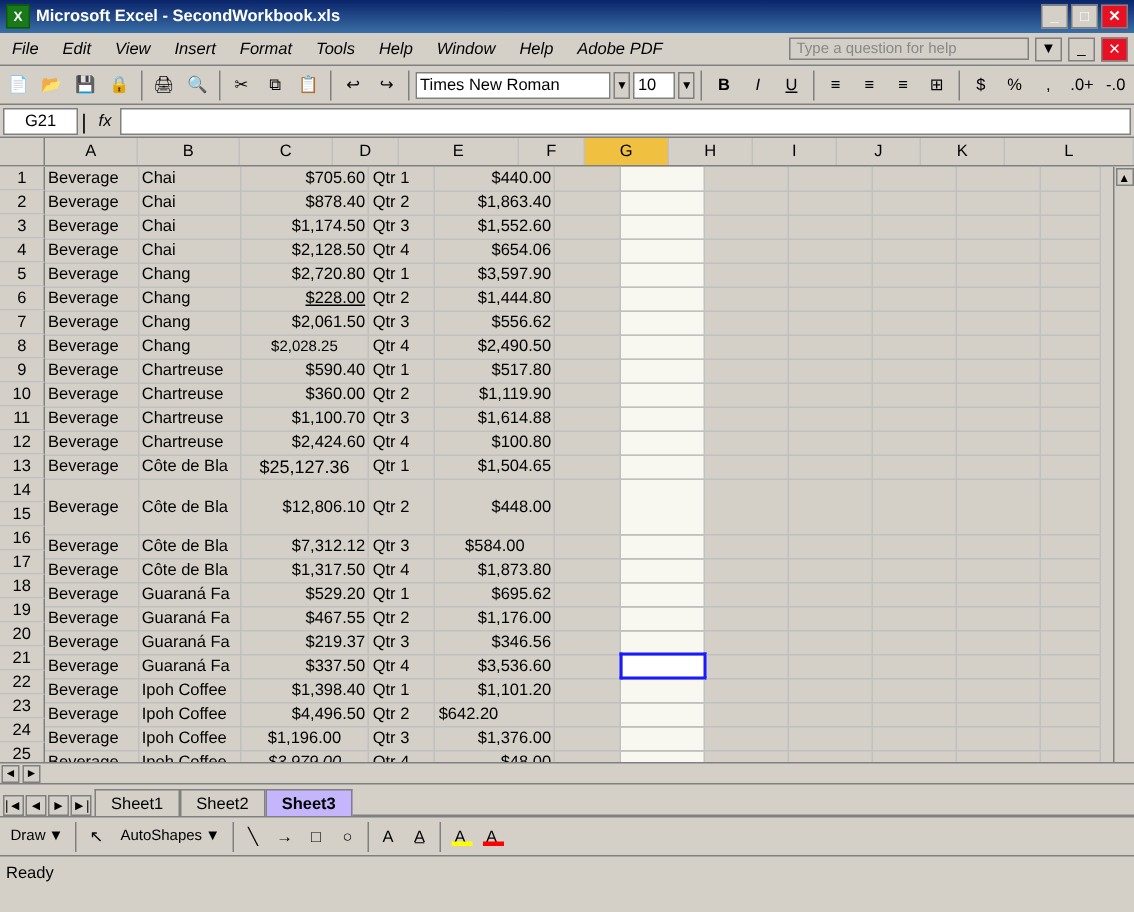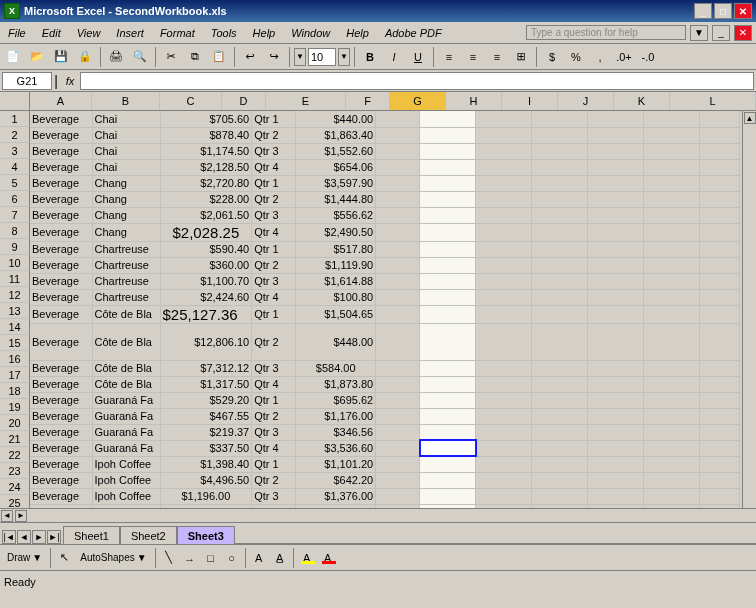--- a/index.html
+++ b/index.html
@@ -148,20 +148,21 @@
   <div class="tb-tool">🖨</div>
   <div class="tb-tool">🔍</div>
   <div class="toolbar-sep"></div>
   <div class="tb-tool">✂</div>
   <div class="tb-tool">⧉</div>
   <div class="tb-tool">📋</div>
   <div class="toolbar-sep"></div>
   <div class="tb-tool">↩</div>
   <div class="tb-tool">↪</div>
   <div class="toolbar-sep"></div>
+  <input class="font-box" value="Times New Roman" style="">
   <div class="font-dropdown">▼</div>
   <input class="size-box" value="10" style="">
   <div class="font-dropdown">▼</div>
   <div class="toolbar-sep"></div>
   <div class="tb-tool" style="font-weight:bold;">B</div>
   <div class="tb-tool" style="font-style:italic;">I</div>
   <div class="tb-tool" style="text-decoration:underline;">U</div>
   <div class="toolbar-sep"></div>
   <div class="tb-tool">≡</div>
   <div class="tb-tool">≡</div>
@@ -297,21 +298,21 @@
               <td style="width: 56px; min-width: 56px; border-right: 1px solid rgb(192, 192, 192); border-bottom: 1px solid rgb(192, 192, 192); height: 16px; padding: 0px 2px; font-size: 11px; white-space: nowrap; overflow: hidden; background: rgb(248, 248, 240);"></td>
               <td style="width: 56px; min-width: 56px; border-right: 1px solid rgb(192, 192, 192); border-bottom: 1px solid rgb(192, 192, 192); height: 16px; padding: 0px 2px; font-size: 11px; white-space: nowrap; overflow: hidden;"></td>
               <td style="width: 56px; min-width: 56px; border-right: 1px solid rgb(192, 192, 192); border-bottom: 1px solid rgb(192, 192, 192); height: 16px; padding: 0px 2px; font-size: 11px; white-space: nowrap; overflow: hidden;"></td>
               <td style="width: 56px; min-width: 56px; border-right: 1px solid rgb(192, 192, 192); border-bottom: 1px solid rgb(192, 192, 192); height: 16px; padding: 0px 2px; font-size: 11px; white-space: nowrap; overflow: hidden;"></td>
               <td style="width: 56px; min-width: 56px; border-right: 1px solid rgb(192, 192, 192); border-bottom: 1px solid rgb(192, 192, 192); height: 16px; padding: 0px 2px; font-size: 11px; white-space: nowrap; overflow: hidden;"></td>
               <td style="width: 40px; min-width: 40px; border-right: 1px solid rgb(192, 192, 192); border-bottom: 1px solid rgb(192, 192, 192); height: 16px; padding: 0px 2px; font-size: 11px; white-space: nowrap; overflow: hidden;"></td>
             </tr>
             <tr>
               <td style="width: 62px; min-width: 62px; border-right: 1px solid rgb(192, 192, 192); border-bottom: 1px solid rgb(192, 192, 192); height: 16px; padding: 0px 2px; font-size: 11px; white-space: nowrap; overflow: hidden;">Beverage</td>
               <td style="width: 68px; min-width: 68px; border-right: 1px solid rgb(192, 192, 192); border-bottom: 1px solid rgb(192, 192, 192); height: 16px; padding: 0px 2px; font-size: 11px; white-space: nowrap; overflow: hidden;">Chang</td>
-              <td style="width: 62px; min-width: 62px; border-right: 1px solid rgb(192, 192, 192); border-bottom: 1px solid rgb(192, 192, 192); height: 16px; padding: 0px 2px; font-size: 11px; white-space: nowrap; overflow: hidden; text-align: right;">$228.00</td>
+              <td style="width: 62px; min-width: 62px; border-right: 1px solid rgb(192, 192, 192); border-bottom: 1px solid rgb(192, 192, 192); height: 16px; padding: 0px 2px; font-size: 11px; white-space: nowrap; overflow: hidden; text-align: right; text-decoration: underline;">$228.00</td>
               <td style="width: 44px; min-width: 44px; border-right: 1px solid rgb(192, 192, 192); border-bottom: 1px solid rgb(192, 192, 192); height: 16px; padding: 0px 2px; font-size: 11px; white-space: nowrap; overflow: hidden;">Qtr 2</td>
               <td style="width: 80px; min-width: 80px; border-right: 1px solid rgb(192, 192, 192); border-bottom: 1px solid rgb(192, 192, 192); height: 16px; padding: 0px 2px; font-size: 11px; white-space: nowrap; overflow: hidden; text-align: right;">$1,444.80</td>
               <td style="width: 44px; min-width: 44px; border-right: 1px solid rgb(192, 192, 192); border-bottom: 1px solid rgb(192, 192, 192); height: 16px; padding: 0px 2px; font-size: 11px; white-space: nowrap; overflow: hidden;"></td>
               <td style="width: 56px; min-width: 56px; border-right: 1px solid rgb(192, 192, 192); border-bottom: 1px solid rgb(192, 192, 192); height: 16px; padding: 0px 2px; font-size: 11px; white-space: nowrap; overflow: hidden; background: rgb(248, 248, 240);"></td>
               <td style="width: 56px; min-width: 56px; border-right: 1px solid rgb(192, 192, 192); border-bottom: 1px solid rgb(192, 192, 192); height: 16px; padding: 0px 2px; font-size: 11px; white-space: nowrap; overflow: hidden;"></td>
               <td style="width: 56px; min-width: 56px; border-right: 1px solid rgb(192, 192, 192); border-bottom: 1px solid rgb(192, 192, 192); height: 16px; padding: 0px 2px; font-size: 11px; white-space: nowrap; overflow: hidden;"></td>
               <td style="width: 56px; min-width: 56px; border-right: 1px solid rgb(192, 192, 192); border-bottom: 1px solid rgb(192, 192, 192); height: 16px; padding: 0px 2px; font-size: 11px; white-space: nowrap; overflow: hidden;"></td>
               <td style="width: 56px; min-width: 56px; border-right: 1px solid rgb(192, 192, 192); border-bottom: 1px solid rgb(192, 192, 192); height: 16px; padding: 0px 2px; font-size: 11px; white-space: nowrap; overflow: hidden;"></td>
               <td style="width: 40px; min-width: 40px; border-right: 1px solid rgb(192, 192, 192); border-bottom: 1px solid rgb(192, 192, 192); height: 16px; padding: 0px 2px; font-size: 11px; white-space: nowrap; overflow: hidden;"></td>
             </tr>
@@ -325,21 +326,21 @@
               <td style="width: 56px; min-width: 56px; border-right: 1px solid rgb(192, 192, 192); border-bottom: 1px solid rgb(192, 192, 192); height: 16px; padding: 0px 2px; font-size: 11px; white-space: nowrap; overflow: hidden; background: rgb(248, 248, 240);"></td>
               <td style="width: 56px; min-width: 56px; border-right: 1px solid rgb(192, 192, 192); border-bottom: 1px solid rgb(192, 192, 192); height: 16px; padding: 0px 2px; font-size: 11px; white-space: nowrap; overflow: hidden;"></td>
               <td style="width: 56px; min-width: 56px; border-right: 1px solid rgb(192, 192, 192); border-bottom: 1px solid rgb(192, 192, 192); height: 16px; padding: 0px 2px; font-size: 11px; white-space: nowrap; overflow: hidden;"></td>
               <td style="width: 56px; min-width: 56px; border-right: 1px solid rgb(192, 192, 192); border-bottom: 1px solid rgb(192, 192, 192); height: 16px; padding: 0px 2px; font-size: 11px; white-space: nowrap; overflow: hidden;"></td>
               <td style="width: 56px; min-width: 56px; border-right: 1px solid rgb(192, 192, 192); border-bottom: 1px solid rgb(192, 192, 192); height: 16px; padding: 0px 2px; font-size: 11px; white-space: nowrap; overflow: hidden;"></td>
               <td style="width: 40px; min-width: 40px; border-right: 1px solid rgb(192, 192, 192); border-bottom: 1px solid rgb(192, 192, 192); height: 16px; padding: 0px 2px; font-size: 11px; white-space: nowrap; overflow: hidden;"></td>
             </tr>
             <tr>
               <td style="width: 62px; min-width: 62px; border-right: 1px solid rgb(192, 192, 192); border-bottom: 1px solid rgb(192, 192, 192); height: 16px; padding: 0px 2px; font-size: 11px; white-space: nowrap; overflow: hidden;">Beverage</td>
               <td style="width: 68px; min-width: 68px; border-right: 1px solid rgb(192, 192, 192); border-bottom: 1px solid rgb(192, 192, 192); height: 16px; padding: 0px 2px; font-size: 11px; white-space: nowrap; overflow: hidden;">Chang</td>
-              <td style="width: 62px; min-width: 62px; border-right: 1px solid rgb(192, 192, 192); border-bottom: 1px solid rgb(192, 192, 192); height: 16px; padding: 0px 12px; font-size: 15px; white-space: nowrap; overflow: hidden; text-align: left;">$2,028.25</td>
+              <td style="width: 62px; min-width: 62px; border-right: 1px solid rgb(192, 192, 192); border-bottom: 1px solid rgb(192, 192, 192); height: 16px; padding: 0px 2px; font-size: 10px; white-space: nowrap; overflow: hidden; text-align: center;">$2,028.25</td>
               <td style="width: 44px; min-width: 44px; border-right: 1px solid rgb(192, 192, 192); border-bottom: 1px solid rgb(192, 192, 192); height: 16px; padding: 0px 2px; font-size: 11px; white-space: nowrap; overflow: hidden;">Qtr 4</td>
               <td style="width: 80px; min-width: 80px; border-right: 1px solid rgb(192, 192, 192); border-bottom: 1px solid rgb(192, 192, 192); height: 16px; padding: 0px 2px; font-size: 11px; white-space: nowrap; overflow: hidden; text-align: right;">$2,490.50</td>
               <td style="width: 44px; min-width: 44px; border-right: 1px solid rgb(192, 192, 192); border-bottom: 1px solid rgb(192, 192, 192); height: 16px; padding: 0px 2px; font-size: 11px; white-space: nowrap; overflow: hidden;"></td>
               <td style="width: 56px; min-width: 56px; border-right: 1px solid rgb(192, 192, 192); border-bottom: 1px solid rgb(192, 192, 192); height: 16px; padding: 0px 2px; font-size: 11px; white-space: nowrap; overflow: hidden; background: rgb(248, 248, 240);"></td>
               <td style="width: 56px; min-width: 56px; border-right: 1px solid rgb(192, 192, 192); border-bottom: 1px solid rgb(192, 192, 192); height: 16px; padding: 0px 2px; font-size: 11px; white-space: nowrap; overflow: hidden;"></td>
               <td style="width: 56px; min-width: 56px; border-right: 1px solid rgb(192, 192, 192); border-bottom: 1px solid rgb(192, 192, 192); height: 16px; padding: 0px 2px; font-size: 11px; white-space: nowrap; overflow: hidden;"></td>
               <td style="width: 56px; min-width: 56px; border-right: 1px solid rgb(192, 192, 192); border-bottom: 1px solid rgb(192, 192, 192); height: 16px; padding: 0px 2px; font-size: 11px; white-space: nowrap; overflow: hidden;"></td>
               <td style="width: 56px; min-width: 56px; border-right: 1px solid rgb(192, 192, 192); border-bottom: 1px solid rgb(192, 192, 192); height: 16px; padding: 0px 2px; font-size: 11px; white-space: nowrap; overflow: hidden;"></td>
               <td style="width: 40px; min-width: 40px; border-right: 1px solid rgb(192, 192, 192); border-bottom: 1px solid rgb(192, 192, 192); height: 16px; padding: 0px 2px; font-size: 11px; white-space: nowrap; overflow: hidden;"></td>
             </tr>
@@ -395,21 +396,21 @@
               <td style="width: 56px; min-width: 56px; border-right: 1px solid rgb(192, 192, 192); border-bottom: 1px solid rgb(192, 192, 192); height: 16px; padding: 0px 2px; font-size: 11px; white-space: nowrap; overflow: hidden; background: rgb(248, 248, 240);"></td>
               <td style="width: 56px; min-width: 56px; border-right: 1px solid rgb(192, 192, 192); border-bottom: 1px solid rgb(192, 192, 192); height: 16px; padding: 0px 2px; font-size: 11px; white-space: nowrap; overflow: hidden;"></td>
               <td style="width: 56px; min-width: 56px; border-right: 1px solid rgb(192, 192, 192); border-bottom: 1px solid rgb(192, 192, 192); height: 16px; padding: 0px 2px; font-size: 11px; white-space: nowrap; overflow: hidden;"></td>
               <td style="width: 56px; min-width: 56px; border-right: 1px solid rgb(192, 192, 192); border-bottom: 1px solid rgb(192, 192, 192); height: 16px; padding: 0px 2px; font-size: 11px; white-space: nowrap; overflow: hidden;"></td>
               <td style="width: 56px; min-width: 56px; border-right: 1px solid rgb(192, 192, 192); border-bottom: 1px solid rgb(192, 192, 192); height: 16px; padding: 0px 2px; font-size: 11px; white-space: nowrap; overflow: hidden;"></td>
               <td style="width: 40px; min-width: 40px; border-right: 1px solid rgb(192, 192, 192); border-bottom: 1px solid rgb(192, 192, 192); height: 16px; padding: 0px 2px; font-size: 11px; white-space: nowrap; overflow: hidden;"></td>
             </tr>
             <tr>
               <td style="width: 62px; min-width: 62px; border-right: 1px solid rgb(192, 192, 192); border-bottom: 1px solid rgb(192, 192, 192); height: 16px; padding: 0px 2px; font-size: 11px; white-space: nowrap; overflow: hidden;">Beverage</td>
               <td style="width: 68px; min-width: 68px; border-right: 1px solid rgb(192, 192, 192); border-bottom: 1px solid rgb(192, 192, 192); height: 16px; padding: 0px 2px; font-size: 11px; white-space: nowrap; overflow: hidden;">Côte de Bla</td>
-              <td style="width: 62px; min-width: 62px; border-right: 1px solid rgb(192, 192, 192); border-bottom: 1px solid rgb(192, 192, 192); height: 16px; padding: 0px 2px; font-size: 15px; white-space: nowrap; overflow: hidden; text-align: left;">$25,127.36</td>
+              <td style="width: 62px; min-width: 62px; border-right: 1px solid rgb(192, 192, 192); border-bottom: 1px solid rgb(192, 192, 192); height: 16px; padding: 0px 2px; font-size: 12px; white-space: nowrap; overflow: hidden; text-align: center;">$25,127.36</td>
               <td style="width: 44px; min-width: 44px; border-right: 1px solid rgb(192, 192, 192); border-bottom: 1px solid rgb(192, 192, 192); height: 16px; padding: 0px 2px; font-size: 11px; white-space: nowrap; overflow: hidden;">Qtr 1</td>
               <td style="width: 80px; min-width: 80px; border-right: 1px solid rgb(192, 192, 192); border-bottom: 1px solid rgb(192, 192, 192); height: 16px; padding: 0px 2px; font-size: 11px; white-space: nowrap; overflow: hidden; text-align: right;">$1,504.65</td>
               <td style="width: 44px; min-width: 44px; border-right: 1px solid rgb(192, 192, 192); border-bottom: 1px solid rgb(192, 192, 192); height: 16px; padding: 0px 2px; font-size: 11px; white-space: nowrap; overflow: hidden;"></td>
               <td style="width: 56px; min-width: 56px; border-right: 1px solid rgb(192, 192, 192); border-bottom: 1px solid rgb(192, 192, 192); height: 16px; padding: 0px 2px; font-size: 11px; white-space: nowrap; overflow: hidden; background: rgb(248, 248, 240);"></td>
               <td style="width: 56px; min-width: 56px; border-right: 1px solid rgb(192, 192, 192); border-bottom: 1px solid rgb(192, 192, 192); height: 16px; padding: 0px 2px; font-size: 11px; white-space: nowrap; overflow: hidden;"></td>
               <td style="width: 56px; min-width: 56px; border-right: 1px solid rgb(192, 192, 192); border-bottom: 1px solid rgb(192, 192, 192); height: 16px; padding: 0px 2px; font-size: 11px; white-space: nowrap; overflow: hidden;"></td>
               <td style="width: 56px; min-width: 56px; border-right: 1px solid rgb(192, 192, 192); border-bottom: 1px solid rgb(192, 192, 192); height: 16px; padding: 0px 2px; font-size: 11px; white-space: nowrap; overflow: hidden;"></td>
               <td style="width: 56px; min-width: 56px; border-right: 1px solid rgb(192, 192, 192); border-bottom: 1px solid rgb(192, 192, 192); height: 16px; padding: 0px 2px; font-size: 11px; white-space: nowrap; overflow: hidden;"></td>
               <td style="width: 40px; min-width: 40px; border-right: 1px solid rgb(192, 192, 192); border-bottom: 1px solid rgb(192, 192, 192); height: 16px; padding: 0px 2px; font-size: 11px; white-space: nowrap; overflow: hidden;"></td>
             </tr>
@@ -523,21 +524,21 @@
               <td style="width: 56px; min-width: 56px; border-right: 1px solid rgb(192, 192, 192); border-bottom: 1px solid rgb(192, 192, 192); height: 16px; padding: 0px 2px; font-size: 11px; white-space: nowrap; overflow: hidden;"></td>
               <td style="width: 56px; min-width: 56px; border-right: 1px solid rgb(192, 192, 192); border-bottom: 1px solid rgb(192, 192, 192); height: 16px; padding: 0px 2px; font-size: 11px; white-space: nowrap; overflow: hidden;"></td>
               <td style="width: 56px; min-width: 56px; border-right: 1px solid rgb(192, 192, 192); border-bottom: 1px solid rgb(192, 192, 192); height: 16px; padding: 0px 2px; font-size: 11px; white-space: nowrap; overflow: hidden;"></td>
               <td style="width: 40px; min-width: 40px; border-right: 1px solid rgb(192, 192, 192); border-bottom: 1px solid rgb(192, 192, 192); height: 16px; padding: 0px 2px; font-size: 11px; white-space: nowrap; overflow: hidden;"></td>
             </tr>
             <tr>
               <td style="width: 62px; min-width: 62px; border-right: 1px solid rgb(192, 192, 192); border-bottom: 1px solid rgb(192, 192, 192); height: 16px; padding: 0px 2px; font-size: 11px; white-space: nowrap; overflow: hidden;">Beverage</td>
               <td style="width: 68px; min-width: 68px; border-right: 1px solid rgb(192, 192, 192); border-bottom: 1px solid rgb(192, 192, 192); height: 16px; padding: 0px 2px; font-size: 11px; white-space: nowrap; overflow: hidden;">Ipoh Coffee</td>
               <td style="width: 62px; min-width: 62px; border-right: 1px solid rgb(192, 192, 192); border-bottom: 1px solid rgb(192, 192, 192); height: 16px; padding: 0px 2px; font-size: 11px; white-space: nowrap; overflow: hidden; text-align: right;">$4,496.50</td>
               <td style="width: 44px; min-width: 44px; border-right: 1px solid rgb(192, 192, 192); border-bottom: 1px solid rgb(192, 192, 192); height: 16px; padding: 0px 2px; font-size: 11px; white-space: nowrap; overflow: hidden;">Qtr 2</td>
-              <td style="width: 80px; min-width: 80px; border-right: 1px solid rgb(192, 192, 192); border-bottom: 1px solid rgb(192, 192, 192); height: 16px; padding: 0px 2px; font-size: 11px; white-space: nowrap; overflow: hidden; text-align: right;">$642.20</td>
+              <td style="width: 80px; min-width: 80px; border-right: 1px solid rgb(192, 192, 192); border-bottom: 1px solid rgb(192, 192, 192); height: 16px; padding: 0px 2px; font-size: 11px; white-space: nowrap; overflow: hidden; ">$642.20</td>
               <td style="width: 44px; min-width: 44px; border-right: 1px solid rgb(192, 192, 192); border-bottom: 1px solid rgb(192, 192, 192); height: 16px; padding: 0px 2px; font-size: 11px; white-space: nowrap; overflow: hidden;"></td>
               <td style="width: 56px; min-width: 56px; border-right: 1px solid rgb(192, 192, 192); border-bottom: 1px solid rgb(192, 192, 192); height: 16px; padding: 0px 2px; font-size: 11px; white-space: nowrap; overflow: hidden; background: rgb(248, 248, 240);"></td>
               <td style="width: 56px; min-width: 56px; border-right: 1px solid rgb(192, 192, 192); border-bottom: 1px solid rgb(192, 192, 192); height: 16px; padding: 0px 2px; font-size: 11px; white-space: nowrap; overflow: hidden;"></td>
               <td style="width: 56px; min-width: 56px; border-right: 1px solid rgb(192, 192, 192); border-bottom: 1px solid rgb(192, 192, 192); height: 16px; padding: 0px 2px; font-size: 11px; white-space: nowrap; overflow: hidden;"></td>
               <td style="width: 56px; min-width: 56px; border-right: 1px solid rgb(192, 192, 192); border-bottom: 1px solid rgb(192, 192, 192); height: 16px; padding: 0px 2px; font-size: 11px; white-space: nowrap; overflow: hidden;"></td>
               <td style="width: 56px; min-width: 56px; border-right: 1px solid rgb(192, 192, 192); border-bottom: 1px solid rgb(192, 192, 192); height: 16px; padding: 0px 2px; font-size: 11px; white-space: nowrap; overflow: hidden;"></td>
               <td style="width: 40px; min-width: 40px; border-right: 1px solid rgb(192, 192, 192); border-bottom: 1px solid rgb(192, 192, 192); height: 16px; padding: 0px 2px; font-size: 11px; white-space: nowrap; overflow: hidden;"></td>
             </tr>
             <tr>
               <td style="width: 62px; min-width: 62px; border-right: 1px solid rgb(192, 192, 192); border-bottom: 1px solid rgb(192, 192, 192); height: 16px; padding: 0px 2px; font-size: 11px; white-space: nowrap; overflow: hidden;">Beverage</td>

